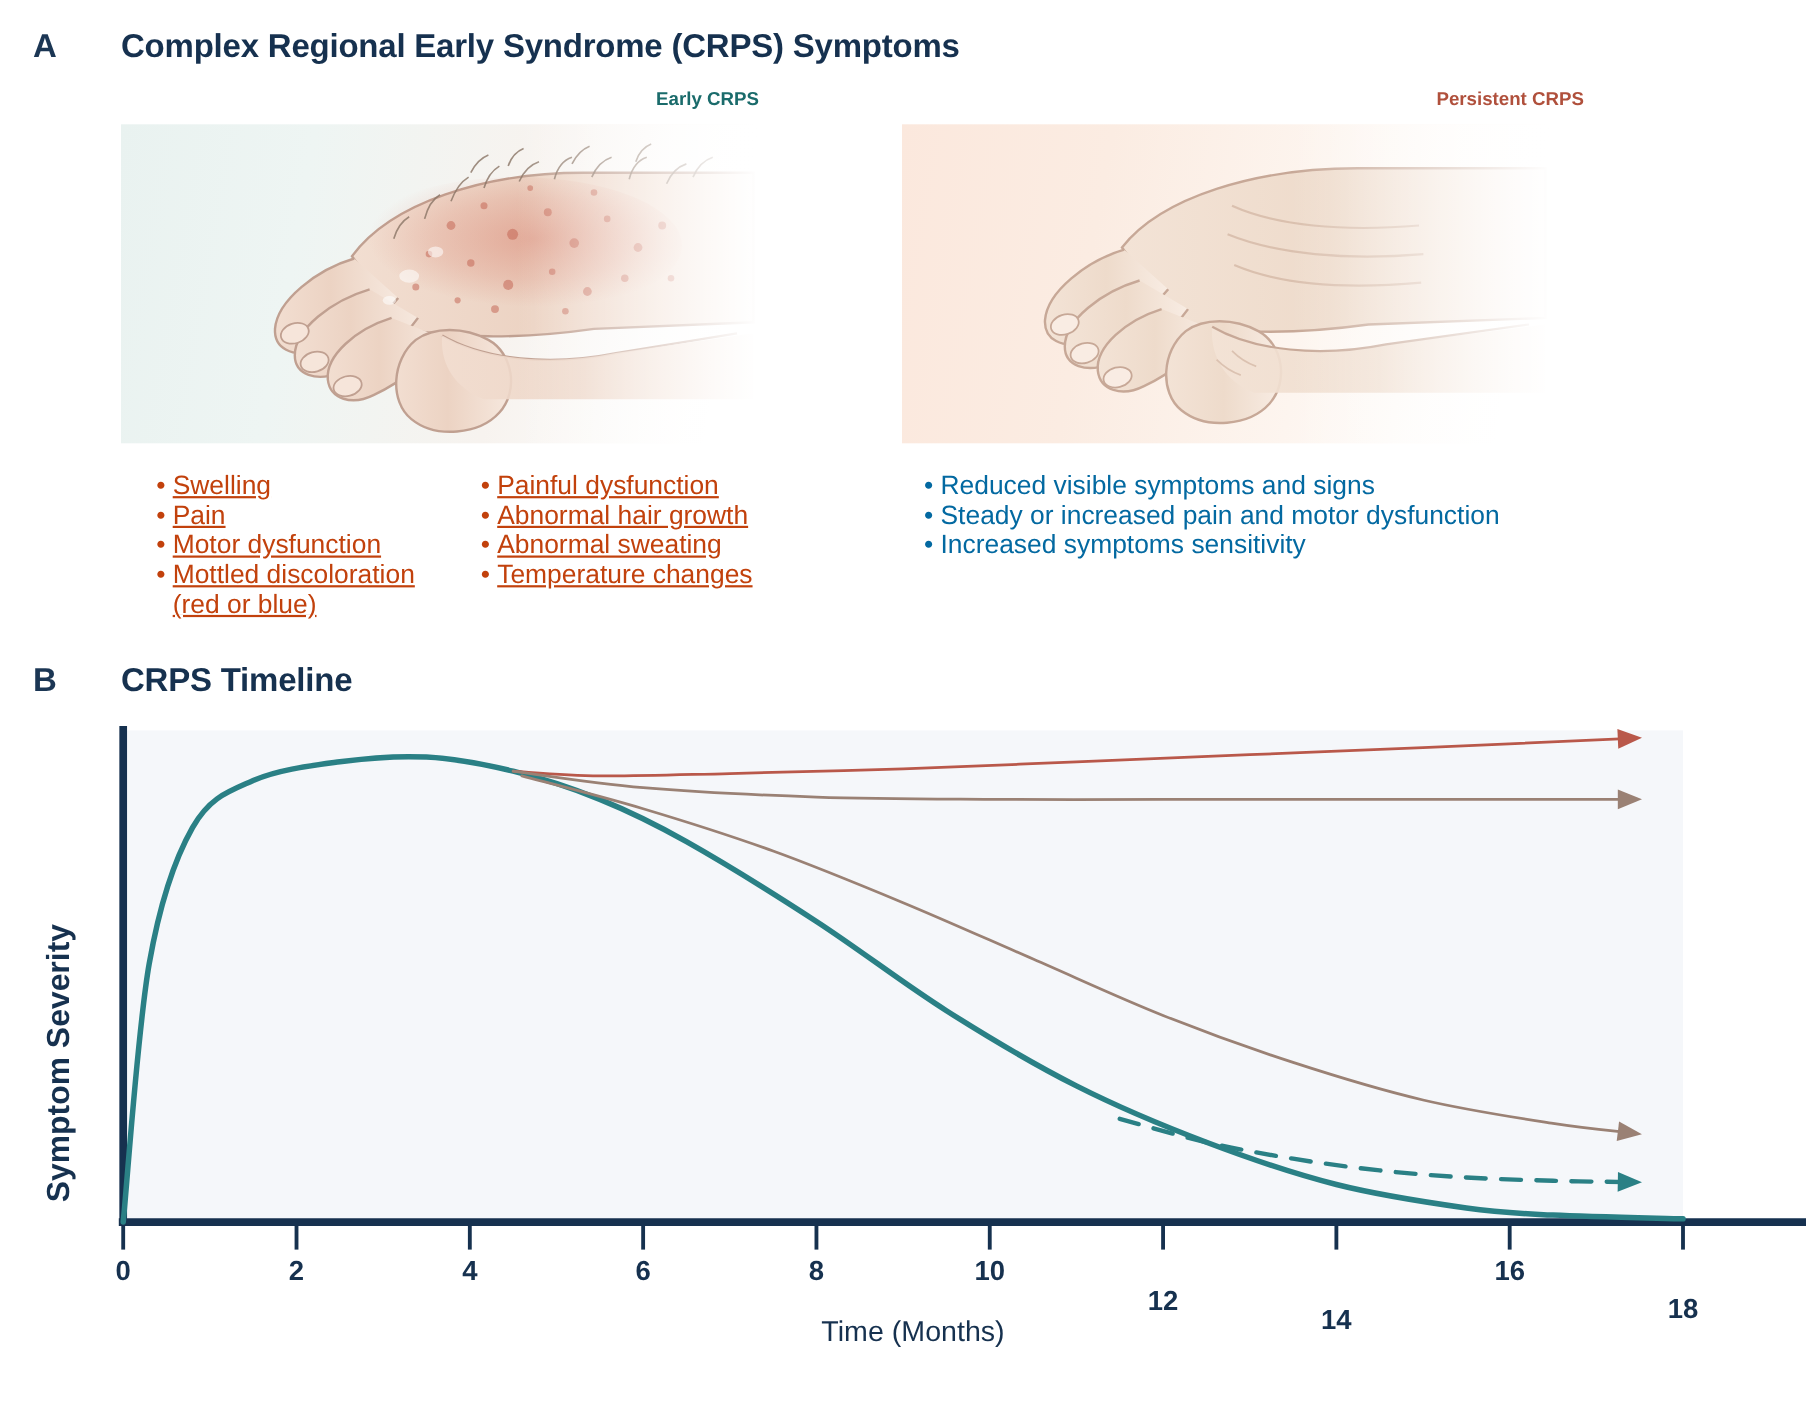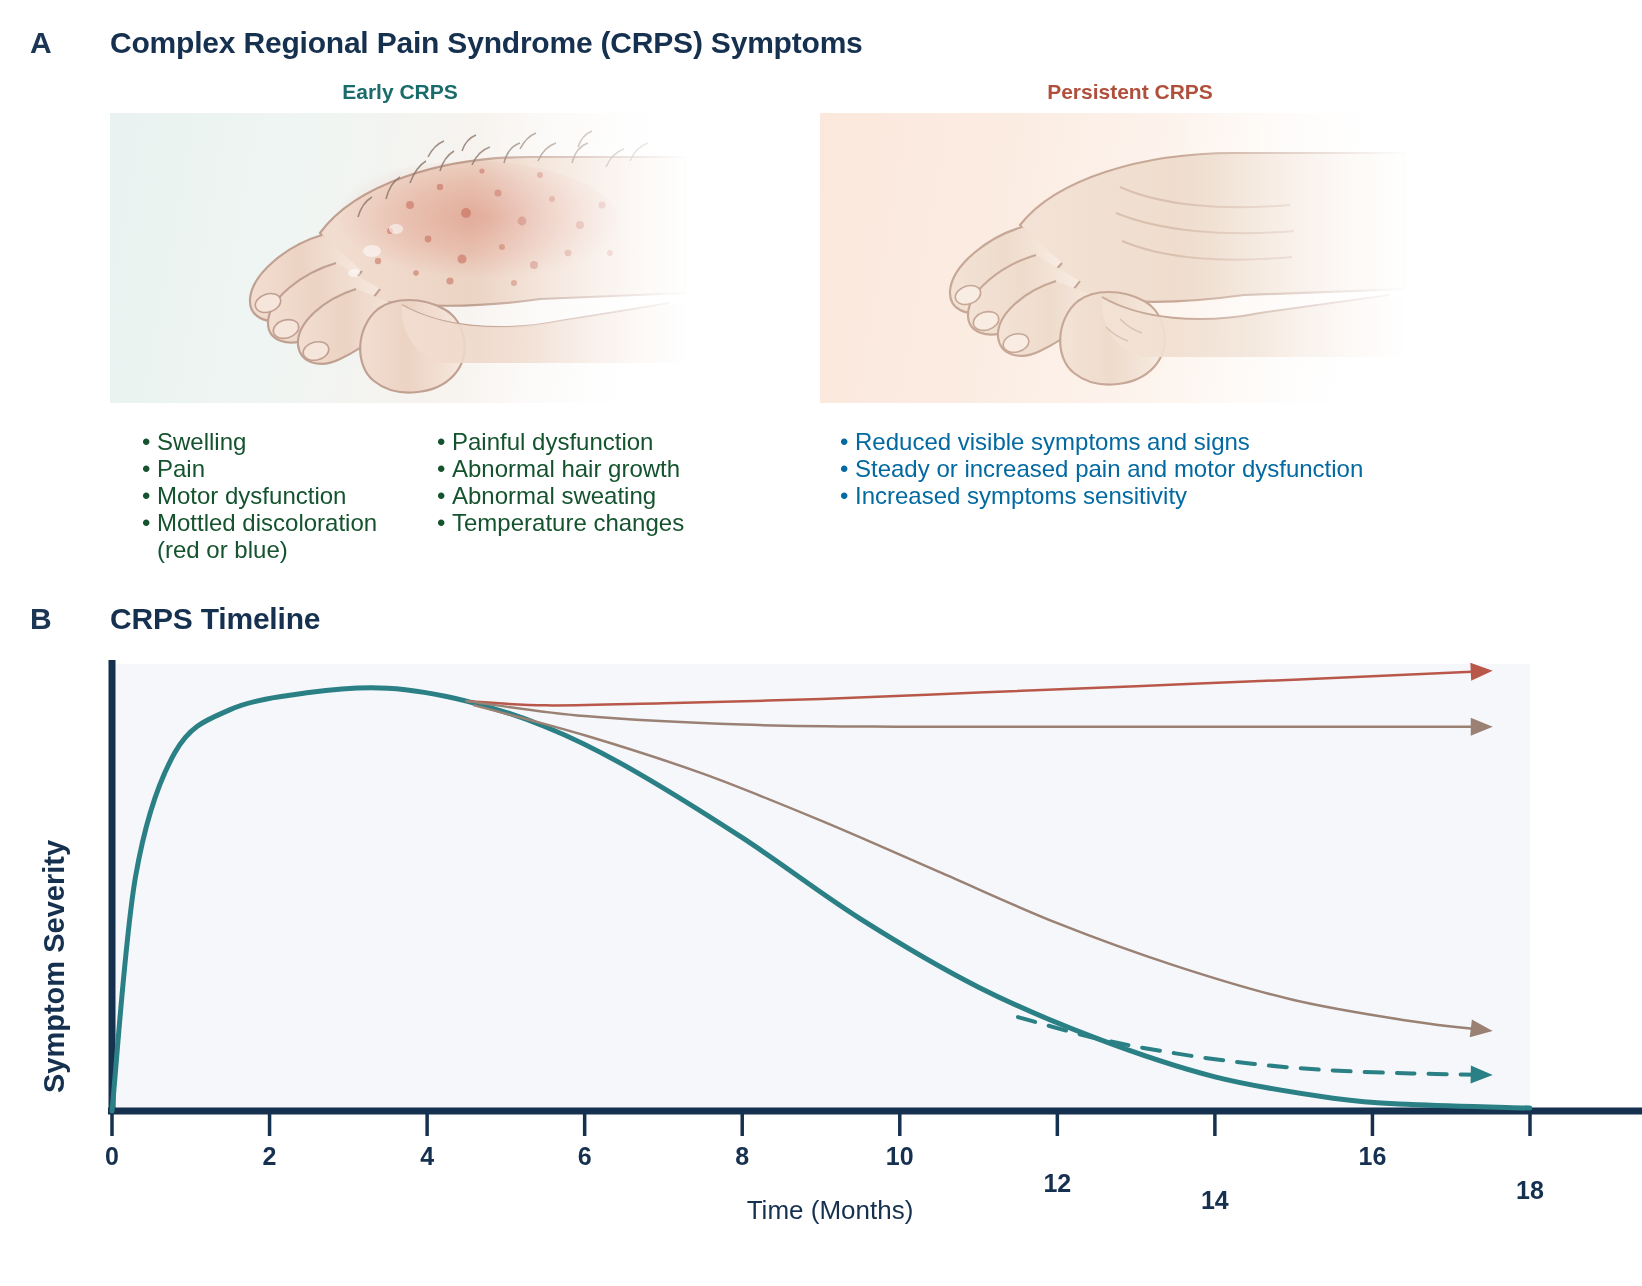--- a/index.html
+++ b/index.html
@@ -6,42 +6,42 @@
   body{width:1642px;height:1286px;position:relative;
        font-family:"Liberation Sans",sans-serif;overflow:hidden;}
 
   .panel-letter{position:absolute;font-weight:bold;color:#1b3654;font-size:30px;}
   .panel-title{position:absolute;font-weight:bold;color:#16314f;font-size:30px;letter-spacing:-0.2px;}
 
   
   #panelA-letter{left:30px;top:26px;}
   #panelA-title{left:110px;top:26px;}
 
-  .subhead{position:absolute;font-weight:bold;font-size:21px;text-align:center;}
+  .subhead{position:absolute;font-weight:bold;font-size:17px;text-align:right;}
   #early-head{left:110px;top:80px;width:580px;color:#1a6b6b;}
   #persistent-head{left:820px;top:80px;width:620px;color:#b0503c;}
 
   .handbox{position:absolute;}
   #early-hand{left:110px;top:113px;width:580px;height:290px;}
   #persistent-hand{left:820px;top:113px;width:590px;height:290px;}
 
   .hand-bg{position:absolute;inset:0;}
   #early-hand .hand-bg{
     background:linear-gradient(100deg,#e9f2f0 0%,#eef5f3 28%,#f7f3ef 60%,#ffffff 92%);
   }
   #persistent-hand .hand-bg{
     background:linear-gradient(100deg,#fbe8dd 0%,#fbece2 30%,#fdf5ef 62%,#ffffff 92%);
   }
   .hand-svg{position:absolute;inset:0;width:100%;height:100%;}
 
   .bullets{position:absolute;font-size:24px;line-height:1.13;}
   .bullets .li{white-space:nowrap;}
   .bullets .li .b{display:inline-block;width:15px;}
   .bullets .cont{padding-left:15px;}
-  .teal-text{color:#14532d;}
+  .teal-text{color:#c2410c;text-decoration:underline;}
   .rust-text{color:#0369a1;}
   #early-col1{left:142px;top:428px;}
   #early-col2{left:437px;top:428px;}
   #persist-col{left:840px;top:428px;}
 
   
   #panelB-letter{left:30px;top:602px;}
   #panelB-title{left:110px;top:602px;}
 
   #chartwrap{position:absolute;left:0;top:650px;width:1642px;height:636px;}
@@ -52,21 +52,21 @@
   .xlabel{position:absolute;left:430px;top:545px;width:800px;text-align:center;
           font-weight:normal;font-size:26px;color:#16314f;}
 
   .tick-lab{position:absolute;font-weight:bold;font-size:25px;color:#16314f;
             text-align:center;width:60px;}
 </style>
 </head>
 <body>
 
 <div class="panel-letter" id="panelA-letter">A</div>
-<div class="panel-title" id="panelA-title">Complex Regional Pain Syndrome (CRPS) Symptoms</div>
+<div class="panel-title" id="panelA-title">Complex Regional Early Syndrome (CRPS) Symptoms</div>
 
 <div class="subhead" id="early-head">Early CRPS</div>
 <div class="subhead" id="persistent-head">Persistent CRPS</div>
 
 <div class="handbox" id="early-hand">
   <div class="hand-bg"></div>
   <svg class="hand-svg" viewBox="0 0 580 290" preserveAspectRatio="none">
     <defs>
       <linearGradient id="skinE" x1="0" y1="0" x2="1" y2="0">
         <stop offset="0" stop-color="#f2ded1"></stop>

